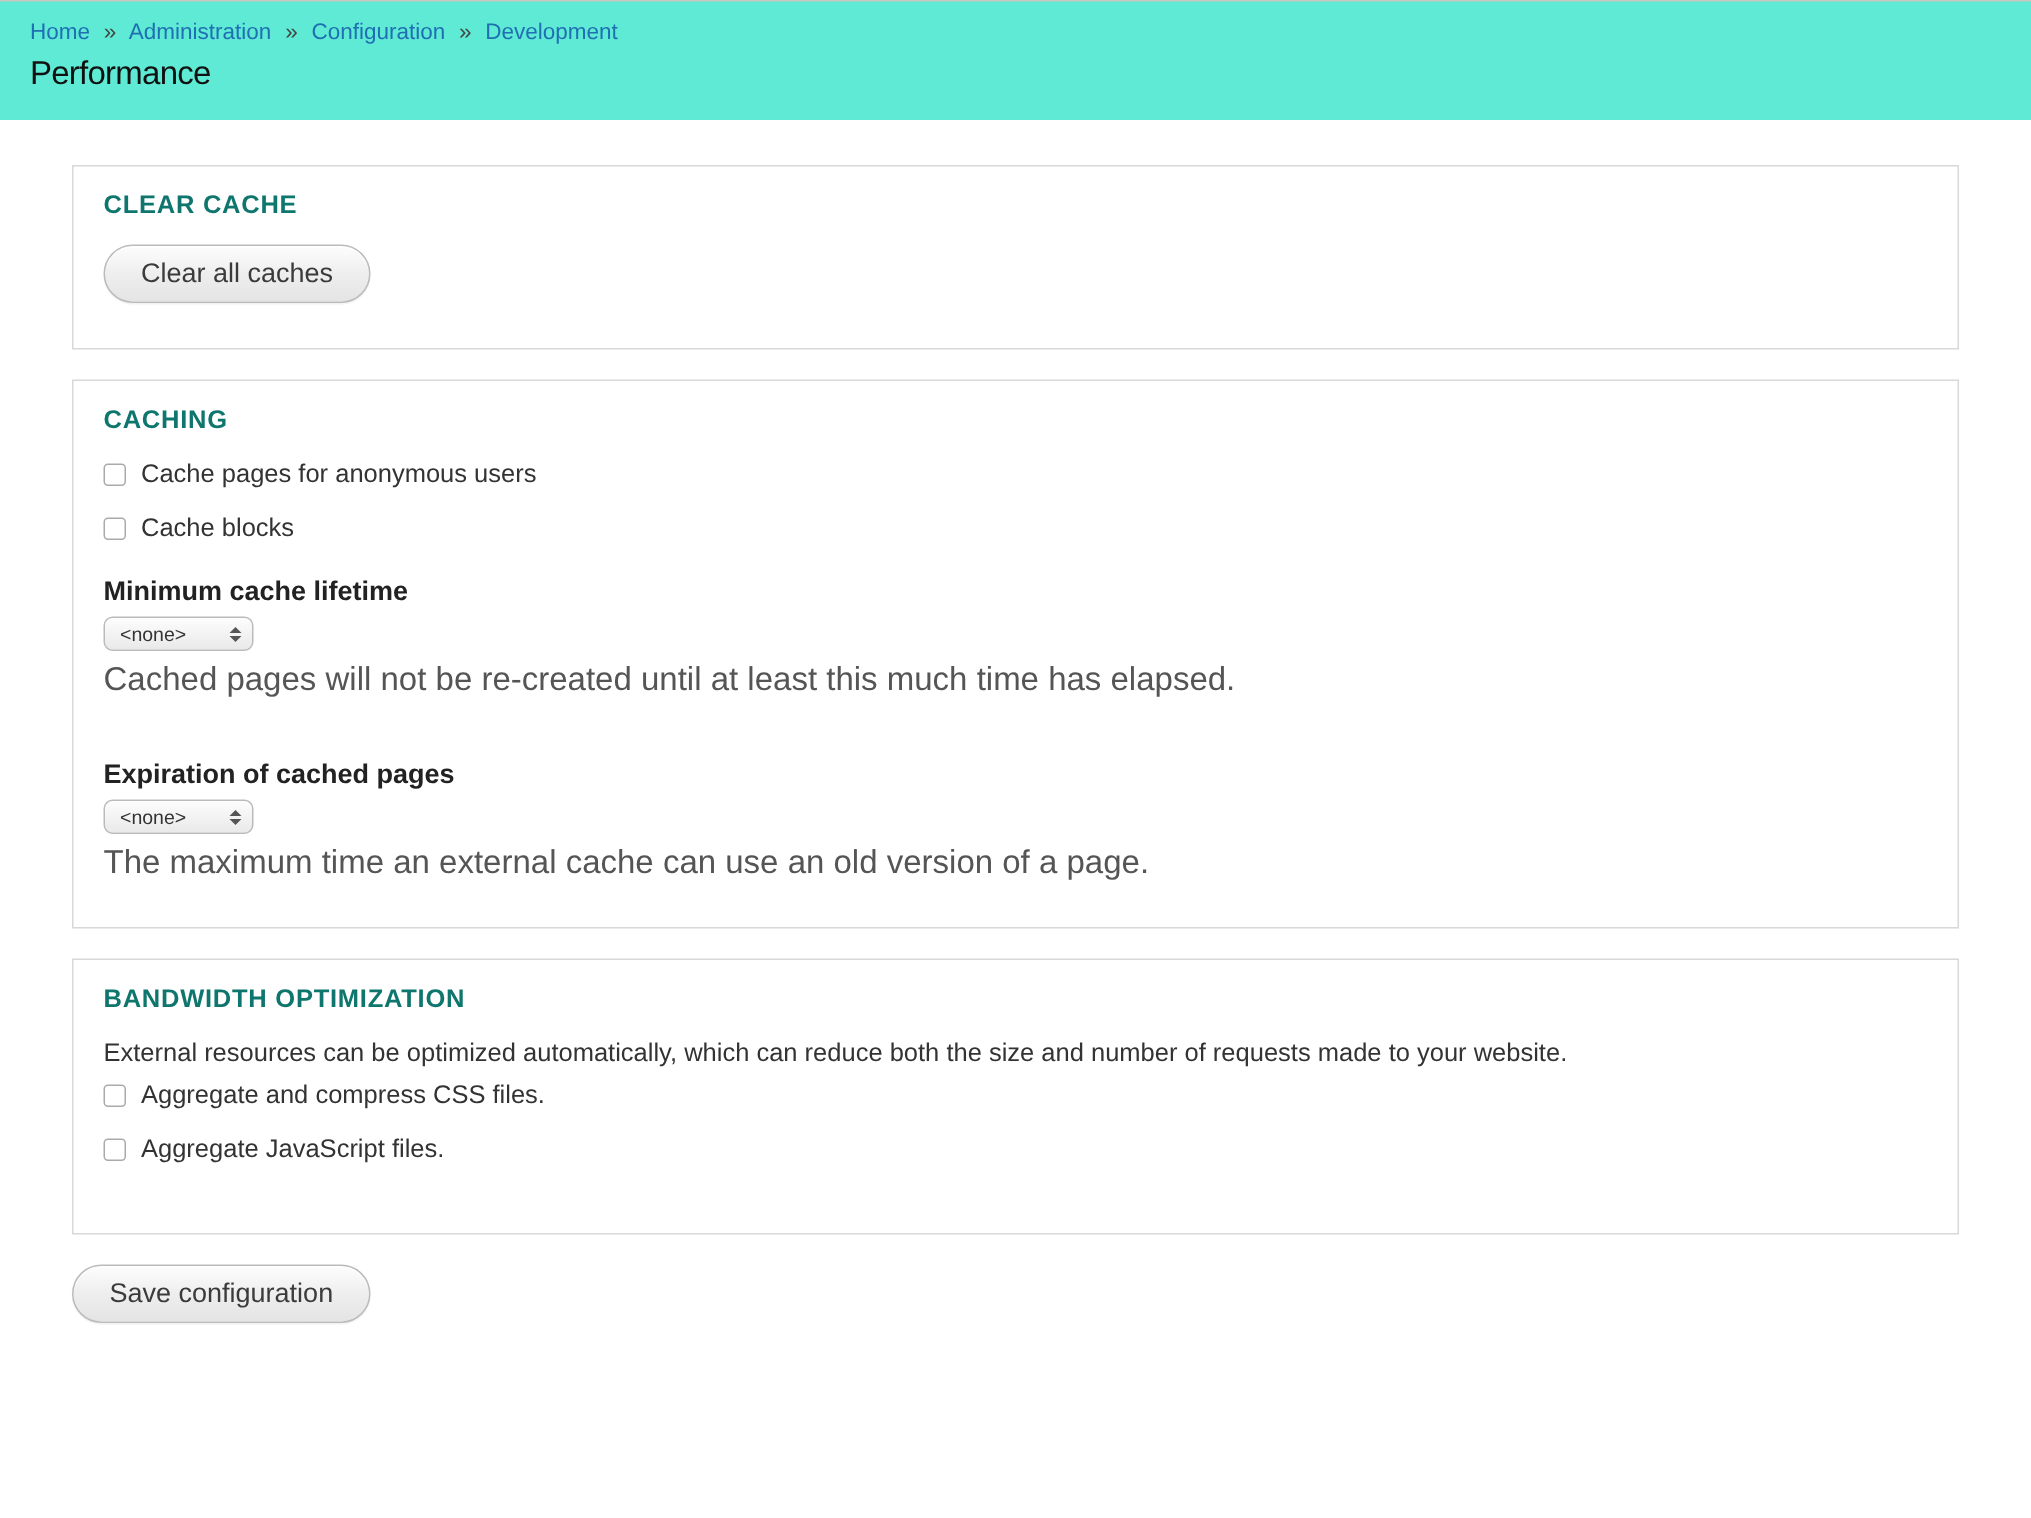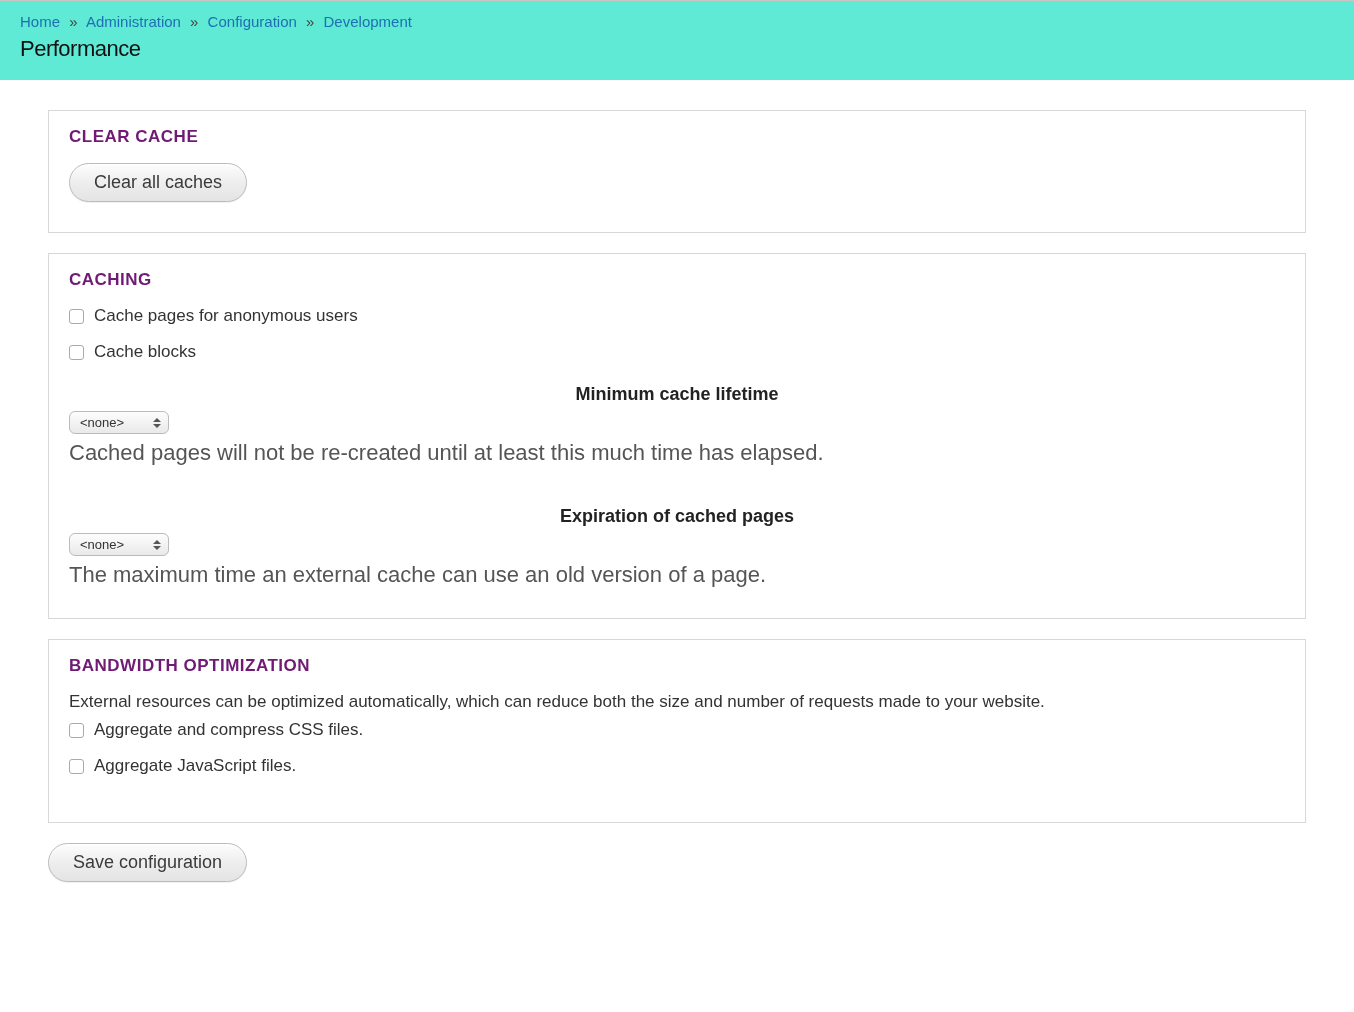--- a/index.html
+++ b/index.html
@@ -41,21 +41,21 @@
     }
     fieldset.panel {
       border: 1px solid #d8d8d8;
       margin-bottom: 20px;
       padding: 16px 20px 30px 20px;
     }
     .panel-heading {
       font-size: 17px;
       font-weight: bold;
       letter-spacing: 0.5px;
-      color: #701a75;
+      color: #0f766e;
       margin-bottom: 16px;
     }
     .btn {
       display: inline-block;
       font-family: inherit;
       font-size: 18px;
       color: #3b3b3b;
       background: linear-gradient(to bottom, #fdfdfd 0%, #eeeeee 50%, #e4e4e4 100%);
       border: 1px solid #bbb;
       border-radius: 20px;
@@ -84,21 +84,20 @@
       color: #333;
       cursor: pointer;
     }
     .field-label {
       font-size: 18px;
       font-weight: bold;
       color: #222;
       display: block;
       margin-top: 22px;
       margin-bottom: 6px;
-      text-align: center;
     }
     .select-wrap {
       position: relative;
       display: inline-block;
     }
     select.select {
       font-family: inherit;
       font-size: 13px;
       color: #333;
       background: linear-gradient(to bottom, #fdfdfd, #e9e9e9);

